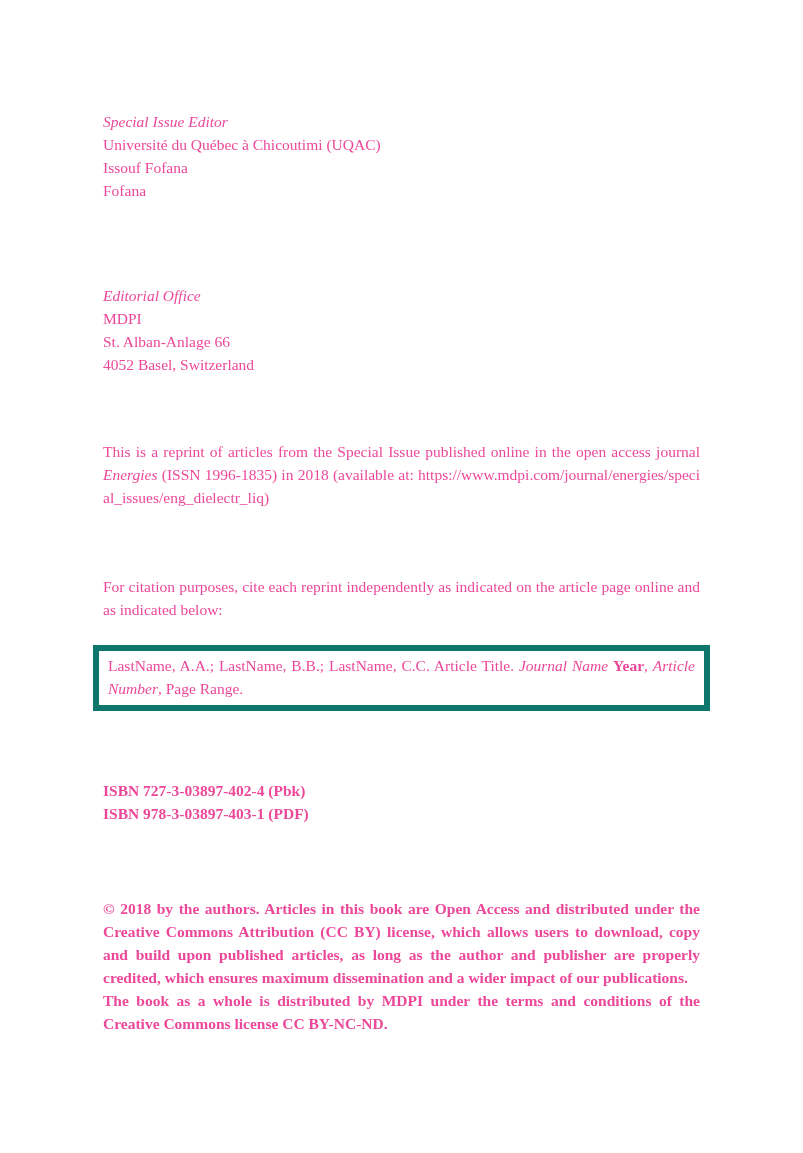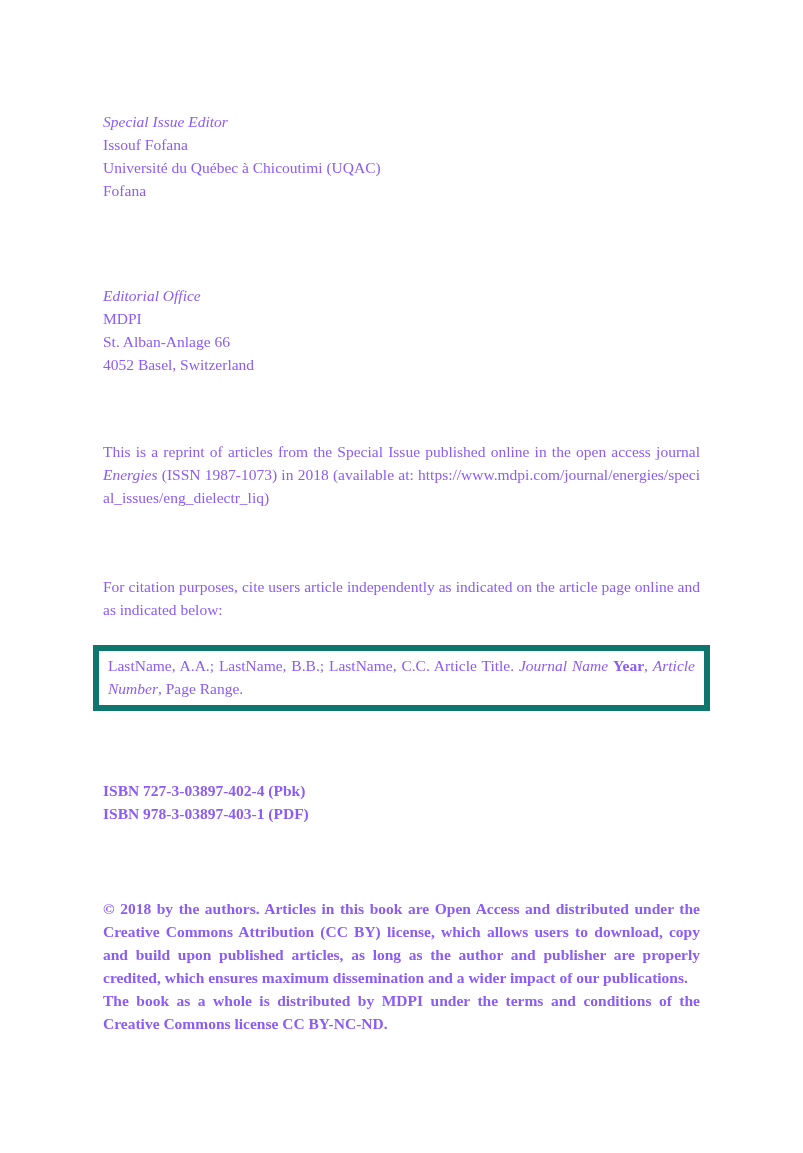--- a/index.html
+++ b/index.html
@@ -6,21 +6,21 @@
   html, body { margin: 0; padding: 0; background: #e8e8e8; }
   .page {
     position: relative;
     width: 803px;
     height: 1153px;
     margin: 0 auto;
     background: #ffffff;
     font-family: "Liberation Serif", "DejaVu Serif", serif;
     font-size: 15.5px;
     line-height: 23px;
-    color: #8b5cf6;
+    color: #ec4899;
     padding: 110px 103px 0 103px;
   }
   p { margin: 0; }
   .italic { font-style: italic; }
   .bold   { font-weight: bold; }
   .justify { text-align: justify; }
   .block-office  { margin-top: 82px; }
   .block-reprint { margin-top: 64px; }
   .block-cite    { margin-top: 66px; }
   .citation-box {
@@ -32,40 +32,40 @@
   .block-license { margin-top: 72px; font-weight: bold; }
   .url { word-break: break-all; color: inherit; text-decoration: none; }
 </style>
 </head>
 <body>
 
 <div class="page">
 
   <section>
     <p class="italic">Special Issue Editor</p>
+    <p>Université du Québec à Chicoutimi (UQAC)</p>
     <p>Issouf Fofana</p>
-    <p>Université du Québec à Chicoutimi (UQAC)</p>
     <p>Fofana</p>
   </section>
 
   <section class="block-office">
     <p class="italic">Editorial Office</p>
     <p>MDPI</p>
     <p>St. Alban-Anlage 66</p>
     <p>4052 Basel, Switzerland</p>
   </section>
 
   <section class="block-reprint">
     <p class="justify">
-      <span>This is a reprint of articles from the Special Issue published online in the open access journal </span><span class="italic">Energies</span><span> (ISSN 1987-1073) in 2018 (available at: </span><span class="url">https://www.mdpi.com/journal/energies/special_issues/eng_dielectr_liq</span><span>)</span>
+      <span>This is a reprint of articles from the Special Issue published online in the open access journal </span><span class="italic">Energies</span><span> (ISSN 1996-1835) in 2018 (available at: </span><span class="url">https://www.mdpi.com/journal/energies/special_issues/eng_dielectr_liq</span><span>)</span>
     </p>
   </section>
 
   <section class="block-cite">
-    <p class="justify">For citation purposes, cite users article independently as indicated on the article page online and as indicated below:</p>
+    <p class="justify">For citation purposes, cite each reprint independently as indicated on the article page online and as indicated below:</p>
   </section>
 
   <div class="citation-box">
     <p class="justify">
       <span>LastName, A.A.; LastName, B.B.; LastName, C.C. Article Title. </span><span class="italic">Journal Name </span><span class="bold">Year</span><span>, </span><span class="italic">Article Number</span><span>, Page Range.</span>
     </p>
   </div>
 
   <section class="block-isbn">
     <p class="bold">ISBN 727-3-03897-402-4 (Pbk)</p>

